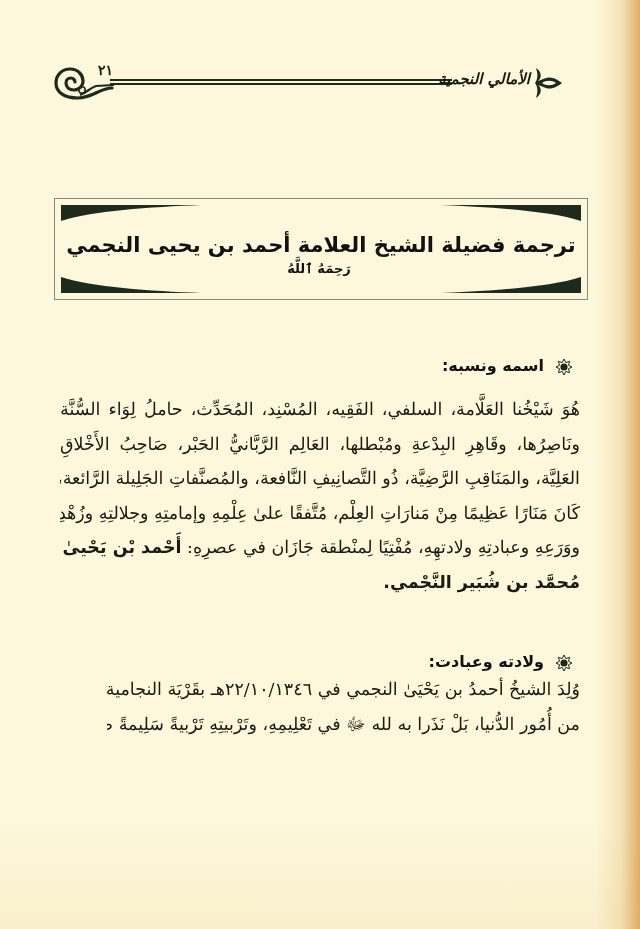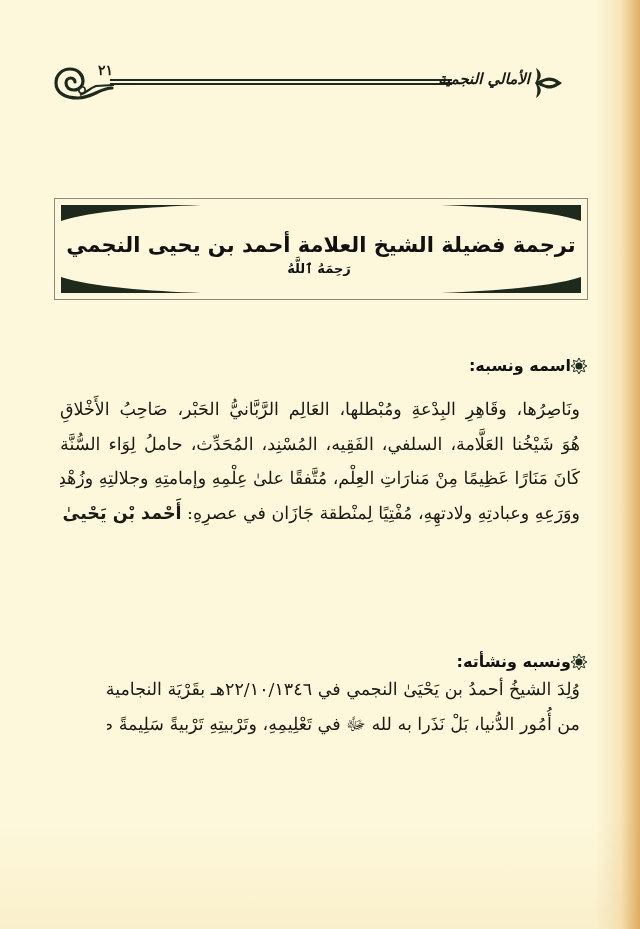--- a/index.html
+++ b/index.html
@@ -116,28 +116,28 @@
     .title-text .honorific {
       font-size: 13px;
       font-weight: bold;
       margin-right: 4px;
       vertical-align: 3px;
     }
 
     
     .section-heading {
       position: absolute;
-      right: 53px;
+      right: 68px;
       direction: rtl;
       font-family: "DejaVu Sans", sans-serif;
       font-weight: bold;
       font-size: 16px;
       display: flex;
-      align-items: center;
-      gap: 0;
+      align-items: flex-end;
+      gap: 12px;
       color: #111;
     }
     .rosette {
       width: 16px;
       height: 16px;
       display: inline-block;
     }
 
     
     .body-text {
@@ -208,30 +208,32 @@
 
 <div class="section-heading" style="top:356px;">
   <svg class="rosette" viewBox="0 0 16 16">
     <polygon points="8,0 9.8,3.6 13.7,2.3 12.4,6.2 16,8 12.4,9.8 13.7,13.7 9.8,12.4 8,16 6.2,12.4 2.3,13.7 3.6,9.8 0,8 3.6,6.2 2.3,2.3 6.2,3.6" fill="none" stroke="#1f2a1e" stroke-width="1"></polygon>
     <circle cx="8" cy="8" r="3.6" fill="#1f2a1e"></circle>
   </svg>
   <span>اسمه ونسبه:</span>
 </div>
 
 <div class="body-text" style="top:392px;">
+  <span class="line">هُوَ شَيْخُنا العَلَّامة، السلفي، الفَقِيه، المُسْنِد، المُحَدِّث، حاملُ لِوَاء السُّنَّة</span>
   <span class="line">ونَاصِرُها، وقَاهِرِ البِدْعةِ ومُبْطلها، العَالِم الرَّبَّانيُّ الحَبْر، صَاحِبُ الأَخْلاقِ</span>
-  <span class="line">هُوَ شَيْخُنا العَلَّامة، السلفي، الفَقِيه، المُسْنِد، المُحَدِّث، حاملُ لِوَاء السُّنَّة</span>
+  <span class="line">العَلِيَّة، والمَنَاقِبِ الرَّضِيَّة، ذُو التَّصانِيفِ النَّافعة، والمُصنَّفاتِ الجَلِيلة الرَّائعة،</span>
   <span class="line">كَانَ مَنَارًا عَظِيمًا مِنْ مَنارَاتِ العِلْم، مُتَّفقًا علىٰ عِلْمِهِ وإمامتِهِ وجلالتِهِ وزُهْدِهِ</span>
   <span class="line"><span>ووَرَعِهِ وعبادتِهِ ولادتهِهِ، مُفْتِيًا لِمنْطقة جَازَان في عصرِهِ:</span> <span class="bold">أَحْمد بْن يَحْيىٰ بْن</span></span>
+  <span class="line last bold">مُحمَّد بن شُبَير النَّجْمي.</span>
 </div>
 
 <div class="section-heading" style="top:652px;">
   <svg class="rosette" viewBox="0 0 16 16">
     <polygon points="8,0 9.8,3.6 13.7,2.3 12.4,6.2 16,8 12.4,9.8 13.7,13.7 9.8,12.4 8,16 6.2,12.4 2.3,13.7 3.6,9.8 0,8 3.6,6.2 2.3,2.3 6.2,3.6" fill="none" stroke="#1f2a1e" stroke-width="1"></polygon>
     <circle cx="8" cy="8" r="3.6" fill="#1f2a1e"></circle>
   </svg>
-  <span>ونسبه ونشأته:</span>
+  <span>ولادته وعبادت:</span>
 </div>
 
 <div class="body-text" style="top:672px;margin-left:47px;">
   <span class="line last">وُلِدَ الشيخُ أحمدُ بن يَحْيَىٰ النجمي في ٢٢/١٠/١٣٤٦هـ بقَرْيَة النجامية،</span>
   <span class="line last">من أُمُور الدُّنيا، بَلْ نَذَرا به لله ﷻ في تَعْلِيمِهِ، وتَرْبيتِهِ تَرْبيةً سَلِيمةً صَحِيحةً.</span>
 </div>
 
 </body></html>

